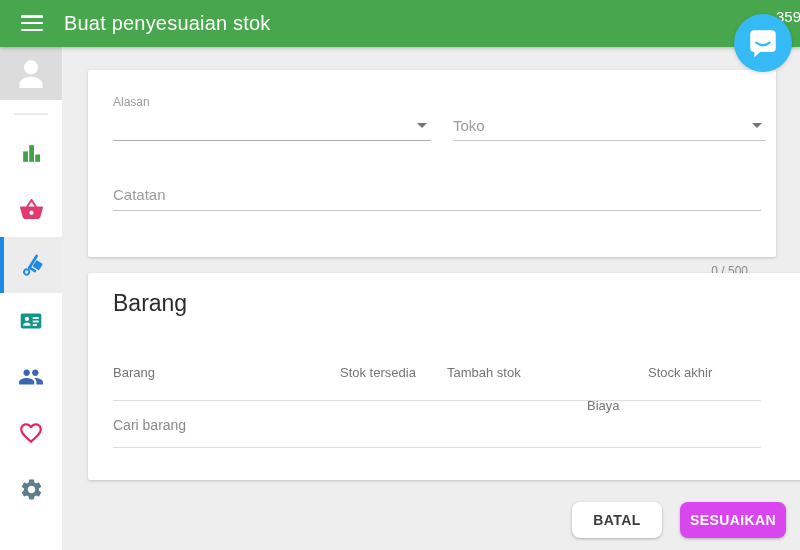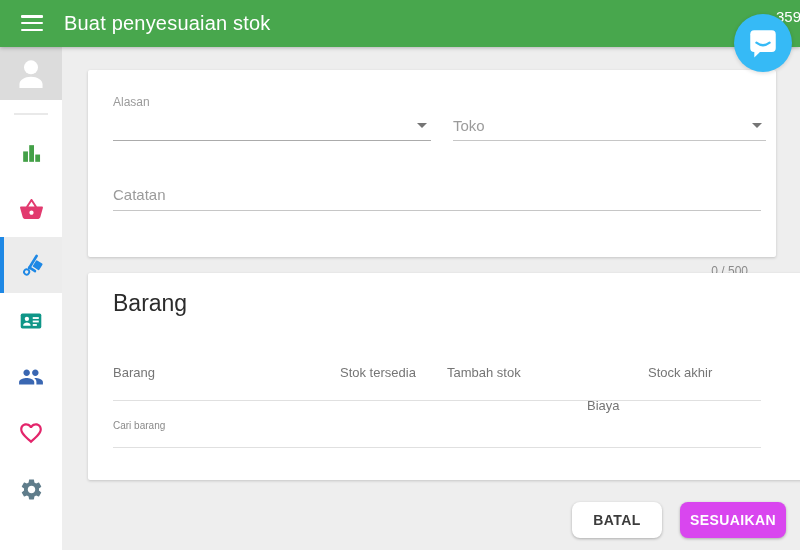--- a/index.html
+++ b/index.html
@@ -42,21 +42,21 @@
                 font-family:"Liberation Sans", sans-serif; }
   .note-input::placeholder { color:#9b9b9b; opacity:1; }
   .char-counter { position:absolute; right:28px; top:147px; font-size:12px; color:#8a8a8a;margin-top:47px; }
 
   .items-title { position:absolute; left:25px; top:17px; font-size:23px; font-weight:400; color:#2b2b2b; }
   .th { position:absolute; top:92px; font-size:13px; color:#757575; white-space:nowrap; }
   .th-0 { left:25px; } .th-1 { left:252px; } .th-2 { left:359px; } .th-3 { left:499px;margin-top:33px; } .th-4 { left:560px; }
   .tdivider { position:absolute; left:25px; width:648px; height:1px; background:#e0e0e0; }
   .tdivider.d1 { top:127px; } .tdivider.d2 { top:174px; }
   .search-input { position:absolute; left:25px; top:136px; width:648px; height:32px; border:none; outline:none;
-                  font-size:10px; color:#2b2b2b; background:transparent; font-family:"Liberation Sans", sans-serif; }
+                  font-size:14px; color:#2b2b2b; background:transparent; font-family:"Liberation Sans", sans-serif; }
   .search-input::placeholder { color:#8a8a8a; opacity:1; }
 
   
   .btn { position:absolute; top:502px; height:36px; border:none; border-radius:8px; font-size:14px; font-weight:bold;
          letter-spacing:.4px; cursor:pointer; font-family:"Liberation Sans", sans-serif;
          box-shadow:0 1px 3px rgba(0,0,0,.28); }
   .btn-cancel { left:572px; width:90px; background:#ffffff; color:#3c3c3c; }
   .btn-submit { left:680px; width:106px; background:#d946ef; color:#ffffff; }
 
   

